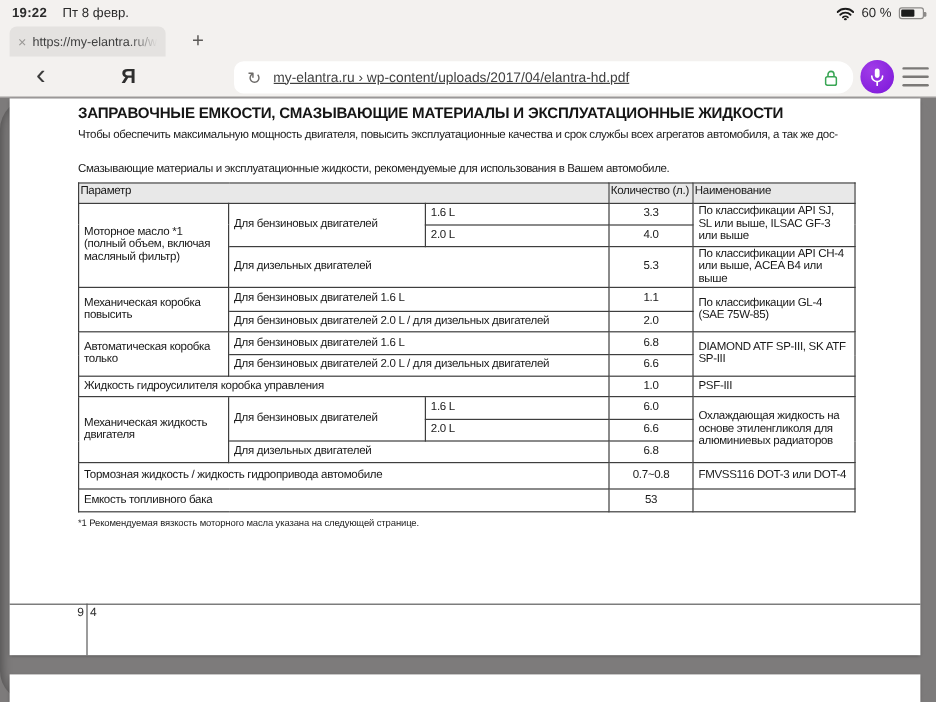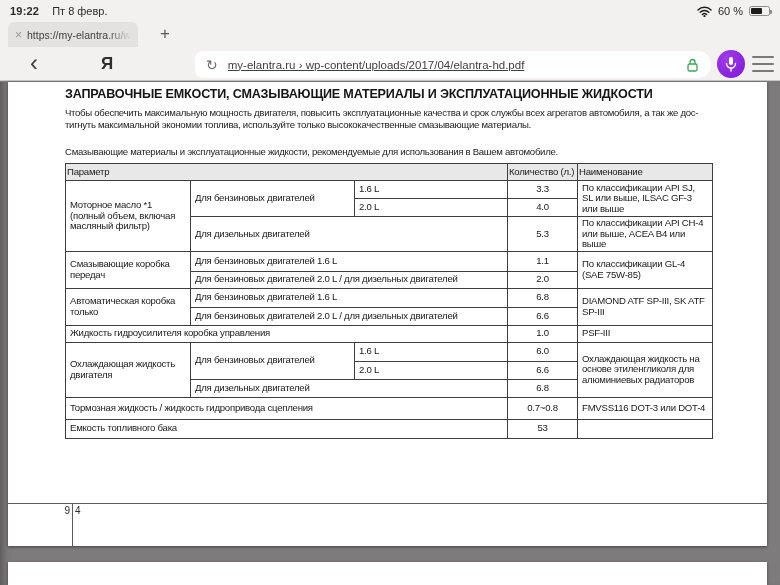--- a/index.html
+++ b/index.html
@@ -30,21 +30,21 @@
   .ya-logo { position:absolute; left:101px; top:7px; font-size:17px; font-weight:bold; color:#2e2e2e; }
   .omnibox { position:absolute; left:195px; top:4px; width:516px; height:27px; background:#ffffff; border-radius:8px 13px 13px 8px; display:flex; align-items:center; }
   .reload { margin-left:11px; font-size:14px; color:#6d6b69; line-height:1; }
   .url-text { margin-left:10px; font-size:11.5px; color:#3f3f3f; white-space:nowrap; overflow:hidden; flex:1;text-decoration:underline; }
   .lock { margin-right:13px; display:flex; }
   .mic-btn { position:absolute; left:717px; top:3px; width:28px; height:28px; border-radius:50%; background:radial-gradient(circle at 35% 30%, #a13ce8, #7b16d9); display:flex; align-items:center; justify-content:center; }
   .menu-btn { position:absolute; left:752px; top:9px; width:22px; height:16px; display:flex; flex-direction:column; justify-content:space-between; }
   .menu-btn i { display:block; height:2px; background:#7b7977; border-radius:1px; }
 
   
-  .viewer { position:absolute; top:82px; left:0; right:0; bottom:0; background:#7d7b7b; box-shadow:inset 8px 0 8px -6px rgba(0,0,0,.35); }
+  .viewer { position:absolute; top:82px; left:0; right:0; bottom:0; background:#7d7b7b; box-shadow:inset 8px 0 8px -6px rgba(0,0,0,.35);border-radius:26px; }
   .page { position:relative; margin-left:8px; width:759px; background:#ffffff; box-shadow:0 1px 3px rgba(0,0,0,.45); }
   .page1 { height:464px; }
   .page2 { margin-top:16px; height:23px; }
 
   .doc-body { padding:5px 52px 0 57px; color:#1b1b1b; }
   .doc-title { font-size:12.6px; font-weight:bold; letter-spacing:-0.2px; color:#151515; }
   .doc-p1 { margin-top:6px; font-size:9.6px; line-height:11.5px; letter-spacing:-0.3px; white-space:nowrap; color:#222; }
   .doc-p2 { margin-top:16px; font-size:9.6px; letter-spacing:-0.3px; color:#222; }
 
   table.fluids { margin-top:6px; border-collapse:collapse; table-layout:fixed; width:647px; font-size:9.6px; letter-spacing:-0.25px; color:#191919; }
@@ -131,21 +131,20 @@
     </div>
   </div>
 
   <div class="viewer">
 
     <div class="page page1">
       <div class="doc-body">
         <div class="doc-title">ЗАПРАВОЧНЫЕ ЕМКОСТИ, СМАЗЫВАЮЩИЕ МАТЕРИАЛЫ И ЭКСПЛУАТАЦИОННЫЕ ЖИДКОСТИ</div>
         <div class="doc-p1">
           <span>Чтобы обеспечить максимальную мощность двигателя, повысить эксплуатационные качества и срок службы всех агрегатов автомобиля, а так же дос-</span><br>
-          <span>тигнуть максимальной экономии топлива, используйте только  высококачественные смазывающие материалы.</span>
         </div>
         <div class="doc-p2">Смазывающие материалы и эксплуатационные жидкости, рекомендуемые для использования в Вашем автомобиле.</div>
 
         <table class="fluids">
           <colgroup>
               <col style="width:125px">
               <col style="width:164px">
               <col style="width:153px">
               <col style="width:70px">
               <col style="width:135px">
@@ -166,21 +165,21 @@
           <tr class="h18">
             <td>2.0 L</td>
             <td class="qty">4.0</td>
           </tr>
           <tr class="h33">
             <td colspan="2">Для дизельных двигателей</td>
             <td class="qty">5.3</td>
             <td class="name">По классификации API CH-4 или выше, ACEA B4 или выше</td>
           </tr>
           <tr class="h20">
-            <td rowspan="2" class="c1">Смазывающие коробка передач</td>
+            <td rowspan="2" class="c1">Механическая коробка повысить</td>
             <td colspan="2">Для бензиновых двигателей 1.6 L</td>
             <td class="qty">1.1</td>
             <td rowspan="2" class="name">По классификации GL-4 (SAE 75W-85)</td>
           </tr>
           <tr class="h17">
             <td colspan="2">Для бензиновых двигателей 2.0 L / для дизельных двигателей</td>
             <td class="qty">2.0</td>
           </tr>
           <tr class="h19">
             <td rowspan="2" class="c1">Автоматическая коробка только</td>
@@ -191,47 +190,48 @@
           <tr class="h18">
             <td colspan="2">Для бензиновых двигателей 2.0 L / для дизельных двигателей</td>
             <td class="qty">6.6</td>
           </tr>
           <tr class="h17">
             <td colspan="3">Жидкость  гидроусилителя коробка управления</td>
             <td class="qty">1.0</td>
             <td class="cname">PSF-III</td>
           </tr>
           <tr class="h19">
-            <td rowspan="3" class="c1">Охлаждающая жидкость двигателя</td>
+            <td rowspan="3" class="c1">Механическая жидкость двигателя</td>
             <td rowspan="2">Для бензиновых двигателей</td>
             <td>1.6 L</td>
             <td class="qty">6.0</td>
             <td rowspan="3" class="name">Охлаждающая жидкость на основе этиленгликоля для алюминиевых радиаторов</td>
           </tr>
           <tr class="h18">
             <td>2.0 L</td>
             <td class="qty">6.6</td>
           </tr>
           <tr class="h18">
             <td colspan="2">Для дизельных двигателей</td>
             <td class="qty">6.8</td>
           </tr>
           <tr class="h22">
-            <td colspan="3">Тормозная жидкость / жидкость гидропривода сцепления</td>
+            <td colspan="3">Тормозная жидкость / жидкость гидропривода автомобиле</td>
             <td class="qty">0.7~0.8</td>
             <td class="name">FMVSS116 DOT-3 или DOT-4</td>
           </tr>
           <tr class="h19">
             <td colspan="3">Емкость топливного бака</td>
             <td class="qty">53</td>
             <td class="name"></td>
           </tr>
         </tbody>
           </table>
 
+        <div class="footnote">*1   Рекомендуемая вязкость моторного масла указана на следующей странице.</div>
       </div>
 
       <div class="foot-rule"></div>
       <div class="foot-vline"></div>
       <span class="foot-sec">9</span>
       <span class="foot-num">4</span>
     </div>
 
     <div class="page page2"></div>
   </div>

